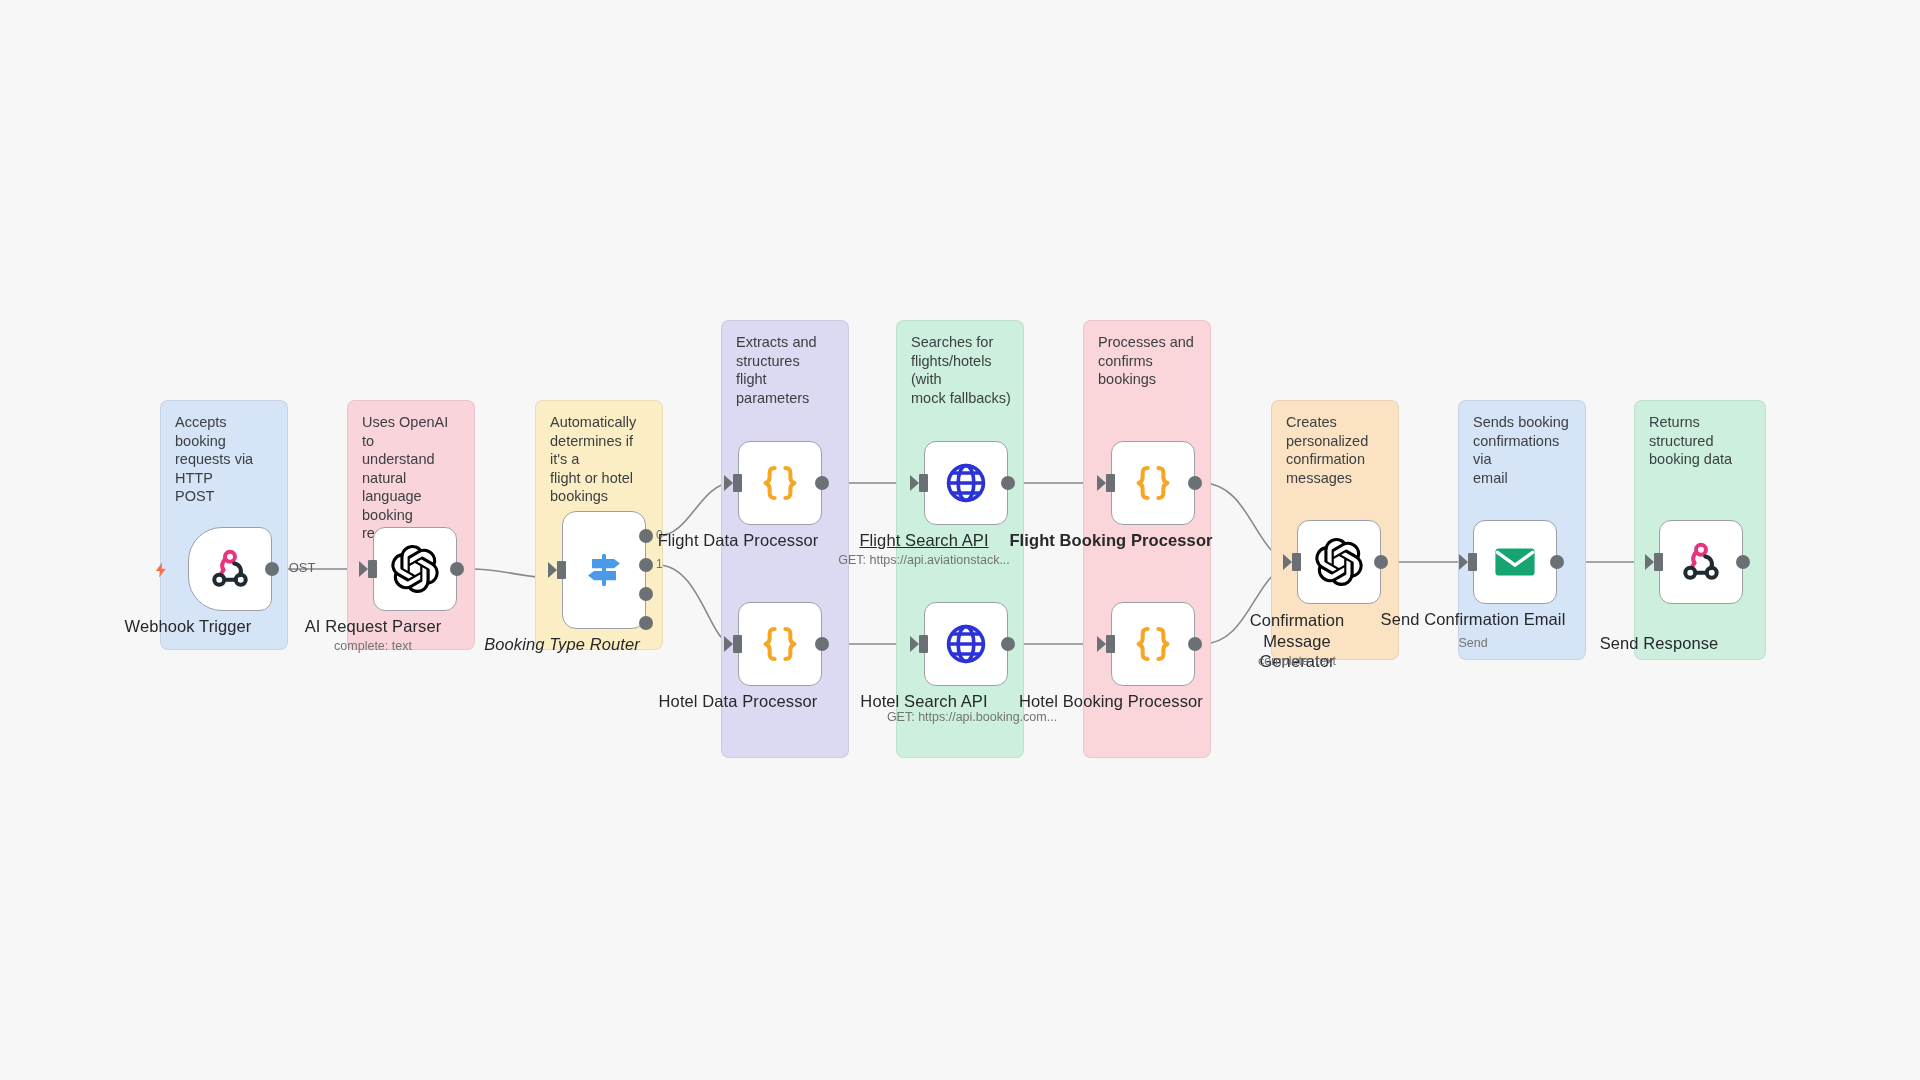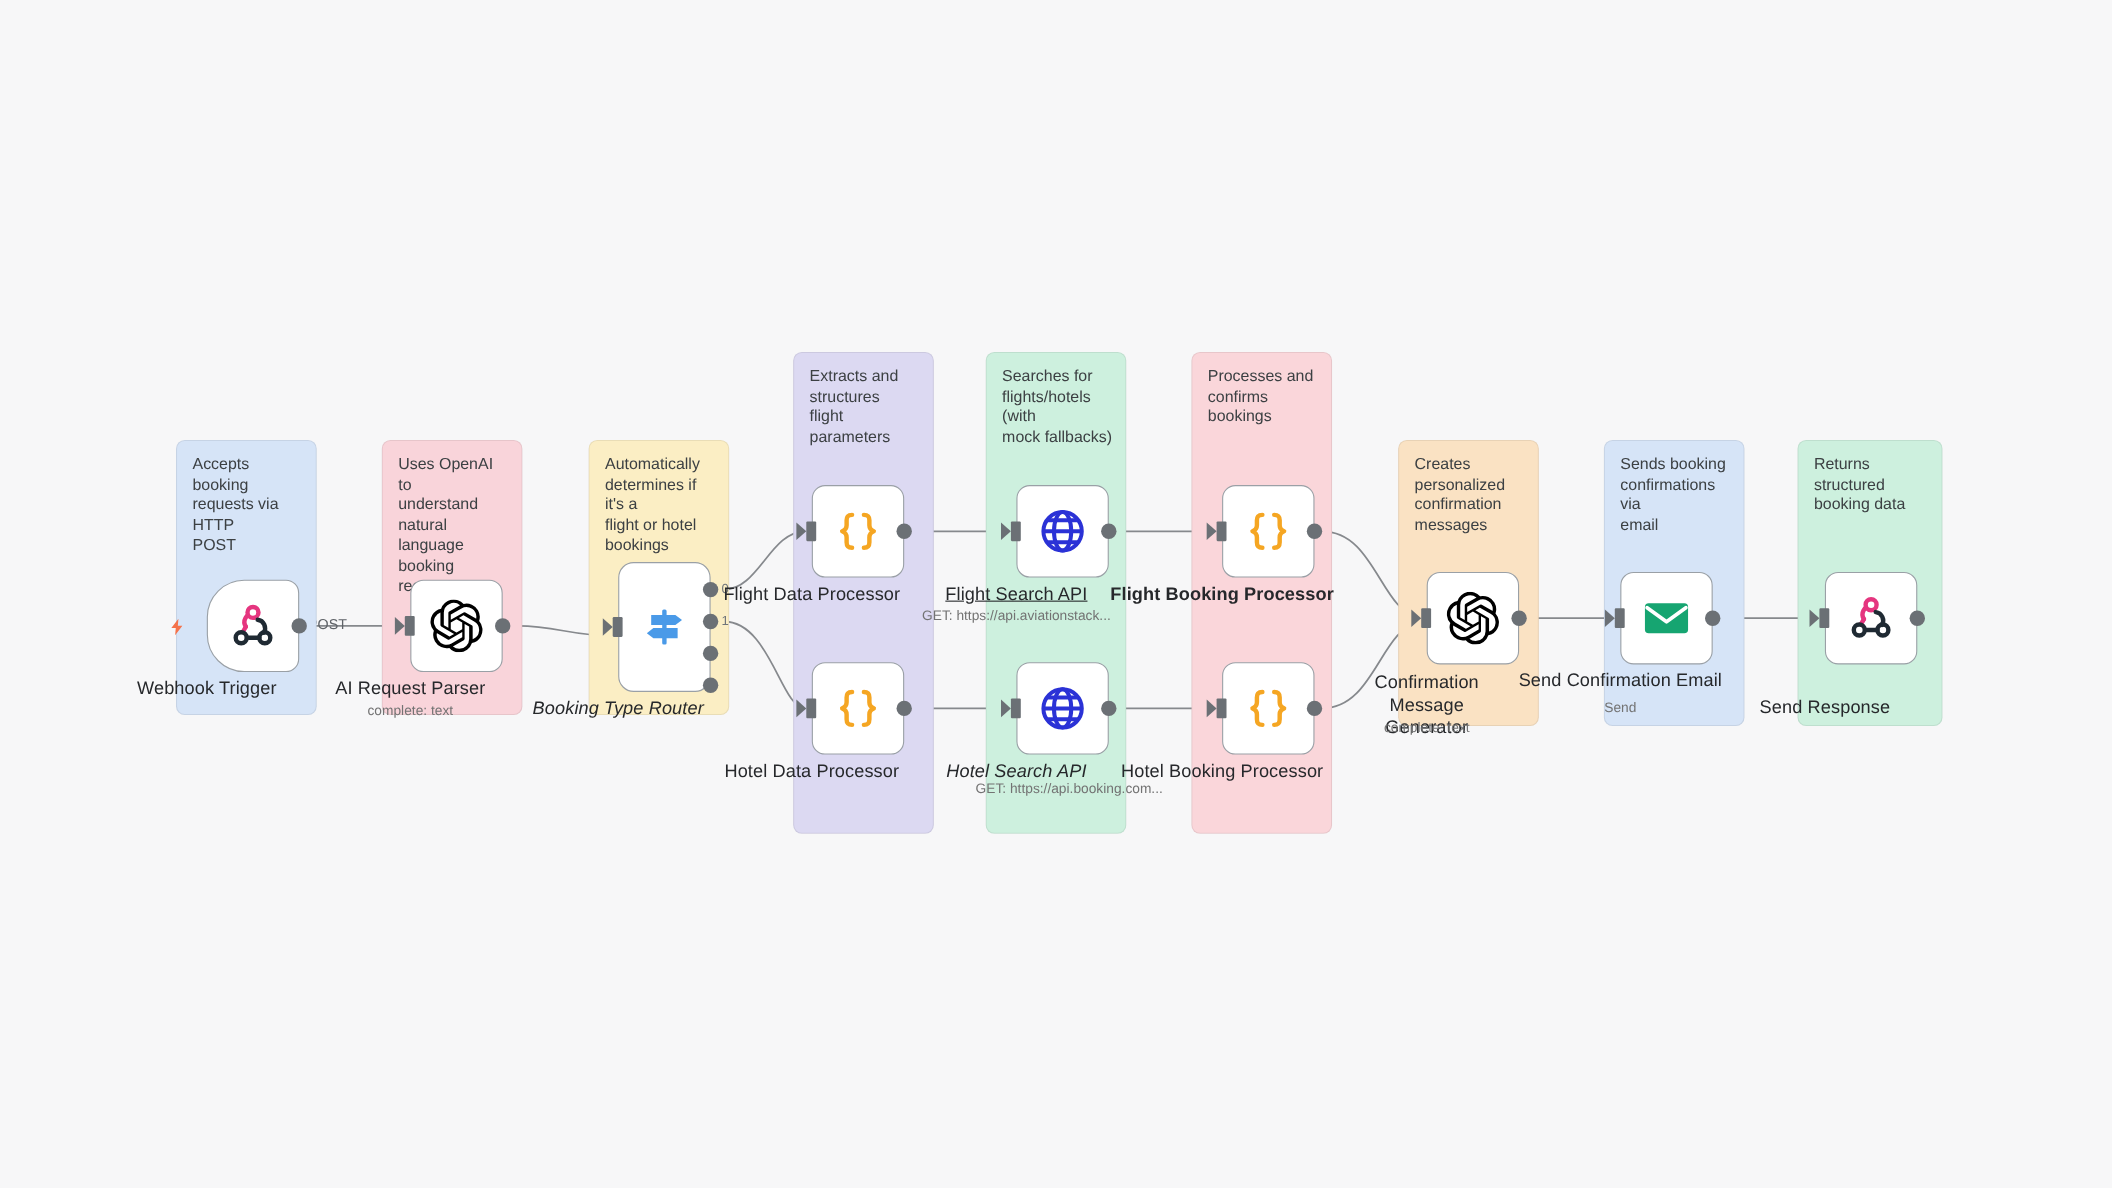--- a/index.html
+++ b/index.html
@@ -303,21 +303,21 @@
           <svg class="icon" width="46" height="46" viewBox="0 0 24 24">
         <g fill="none" stroke="#2b32d6" stroke-width="1.9">
           <circle cx="12" cy="12" r="9.1"></circle>
           <ellipse cx="12" cy="12" rx="4.1" ry="9.1"></ellipse>
           <path d="M3 12h18M4.6 6.8h14.8M4.6 17.2h14.8"></path>
         </g>
           </svg>
         </div>
         <div class="port-in" style="left: -5px; top: 33px;"></div>
         <div class="port-out" style="left: 77px; top: 35px;"></div>
-        <div class="node-label" style="top: 90px; font-style: italic;">Hotel Search API</div>
+        <div class="node-label" style="top: 90px;">Hotel Search API</div>
         <div class="node-sub" style="top: 108px; margin-left: 48px;">GET: https://api.booking.com...</div>
       </div>
       <div class="node" style="left: 1111px; top: 441px;">
         <div class="node-box ">
           <svg class="icon" width="46" height="46" viewBox="0 0 24 24">
         <g fill="none" stroke="#f5a623" stroke-width="2.1" stroke-linecap="round" stroke-linejoin="round">
           <path d="M9.2 4.2c-2.1 0-2.6 1-2.6 2.6v2.3c0 1.5-.8 2.4-2.1 2.9 1.3.5 2.1 1.4 2.1 2.9v2.3c0 1.6.5 2.6 2.6 2.6"></path>
           <path d="M14.8 4.2c2.1 0 2.6 1 2.6 2.6v2.3c0 1.5.8 2.4 2.1 2.9-1.3.5-2.1 1.4-2.1 2.9v2.3c0 1.6-.5 2.6-2.6 2.6"></path>
         </g>
           </svg>

